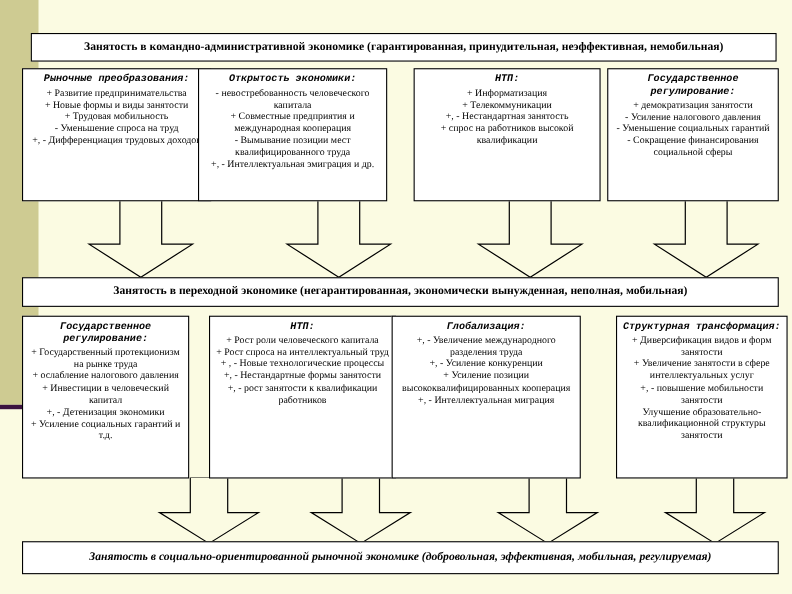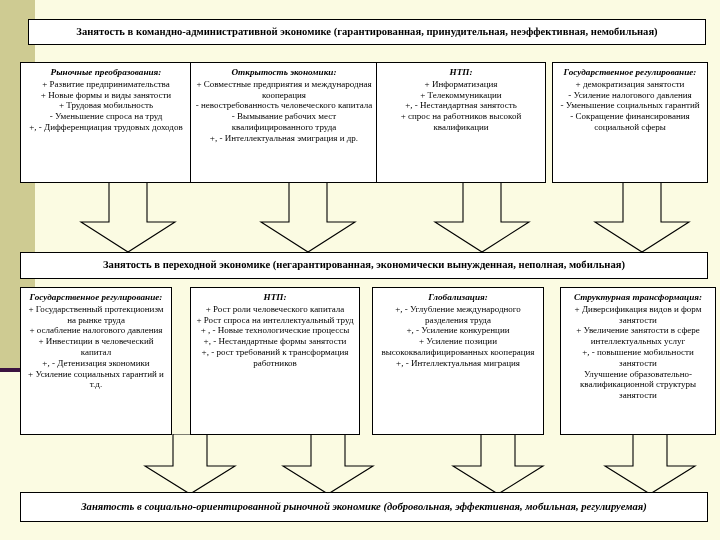--- a/index.html
+++ b/index.html
@@ -50,21 +50,21 @@
     padding: 2px 6px;
     z-index: 5;
   }
   .banner-text {
     font-weight: bold;
     font-size: 10.6px;
     color: #000000;
     line-height: 1.15;
     white-space: nowrap;
   }
-  #banner-top    { left: 28px;  top: 19px;  width: 678px; height: 26px; }
+  #banner-top    { left: 28px;  top: 30px;  width: 678px; height: 26px; }
   #banner-middle { left: 20px;  top: 252px; width: 688px; height: 27px; }
   #banner-bottom { left: 20px;  top: 492px; width: 688px; height: 30px; font-style: italic; }
 
   
   .box {
     position: absolute;
     box-sizing: border-box;
     background: #FFFFFF;
     border: 1.1px solid #000000;
     padding: 4px 4px 3px 4px;
@@ -72,42 +72,43 @@
     z-index: 4;
   }
   .box-title {
     font-style: italic;
     font-weight: bold;
     font-size: 9.2px;
     text-align: center;
     color: #000;
     line-height: 1.18;
     margin-bottom: 1px;
+    font-family: Liberation Mono, monospace;
   }
   .box-line {
     font-size: 9.0px;
     color: #000;
     line-height: 1.20;
     text-align: center;
     margin: 0;
     padding: 0;
   }
 
   
   .r1 { top: 62px; height: 121px; }
   #box-r1-0 { left: 20px;  width: 172px; }
-  #box-r1-1 { left: 190px; width: 188px; }
+  #box-r1-1 { left: 180px; width: 172px; }
   #box-r1-2 { left: 376px; width: 170px; }
   #box-r1-3 { left: 552px; width: 156px; }
 
   
   .r2 { top: 287px; height: 148px; }
   #box-r2-0 { left: 20px;  width: 152px; }
   #box-r2-1 { left: 190px; width: 170px; }
-  #box-r2-2 { left: 372px; width: 172px; }
+  #box-r2-2 { left: 356px; width: 172px; }
   #box-r2-3 { left: 560px; width: 156px; }
 
   
   .arrow {
     position: absolute;
     z-index: 2;
   }
   .arrow svg { display: block; }
 </style>
 </head>
@@ -126,23 +127,23 @@
     <div class="box-title">Рыночные преобразования:</div>
     <div class="box-line">+ Развитие предпринимательства</div>
     <div class="box-line">+ Новые формы и виды занятости</div>
     <div class="box-line">+ Трудовая мобильность</div>
     <div class="box-line">- Уменьшение спроса на труд</div>
     <div class="box-line">+, - Дифференциация трудовых доходов</div>
   </div>
 
   <div class="box r1" id="box-r1-1">
     <div class="box-title">Открытость экономики:</div>
+    <div class="box-line">- невостребованность человеческого капитала</div>
     <div class="box-line">+ Совместные предприятия и международная кооперация</div>
-    <div class="box-line">- невостребованность человеческого капитала</div>
-    <div class="box-line">- Вымывание рабочих мест квалифицированного труда</div>
+    <div class="box-line">- Вымывание позиции мест квалифицированного труда</div>
     <div class="box-line">+, - Интеллектуальная эмиграция и др.</div>
   </div>
 
   <div class="box r1" id="box-r1-2">
     <div class="box-title">НТП:</div>
     <div class="box-line">+ Информатизация</div>
     <div class="box-line">+ Телекоммуникации</div>
     <div class="box-line">+, - Нестандартная занятость</div>
     <div class="box-line">+ спрос на работников высокой квалификации</div>
   </div>
@@ -188,26 +189,26 @@
     <div class="box-line">+, - Детенизация экономики</div>
     <div class="box-line">+  Усиление социальных гарантий и т.д.</div>
   </div>
 
   <div class="box r2" id="box-r2-1">
     <div class="box-title">НТП:</div>
     <div class="box-line">+ Рост роли человеческого капитала</div>
     <div class="box-line">+ Рост спроса на интеллектуальный труд</div>
     <div class="box-line">+ , - Новые технологические процессы</div>
     <div class="box-line">+, - Нестандартные формы занятости</div>
-    <div class="box-line">+, - рост требований к трансформация работников</div>
+    <div class="box-line">+, - рост занятости к квалификации работников</div>
   </div>
 
   <div class="box r2" id="box-r2-2">
     <div class="box-title">Глобализация:</div>
-    <div class="box-line">+, - Углубление международного разделения труда</div>
+    <div class="box-line">+, - Увеличение международного разделения труда</div>
     <div class="box-line">+, - Усиление конкуренции</div>
     <div class="box-line">+ Усиление позиции высококвалифицированных кооперация</div>
     <div class="box-line">+, - Интеллектуальная миграция</div>
   </div>
 
   <div class="box r2" id="box-r2-3">
     <div class="box-title">Структурная трансформация:</div>
     <div class="box-line">+ Диверсификация видов и форм занятости</div>
     <div class="box-line">+ Увеличение занятости в сфере интеллектуальных услуг</div>
     <div class="box-line">+, - повышение мобильности занятости</div>

